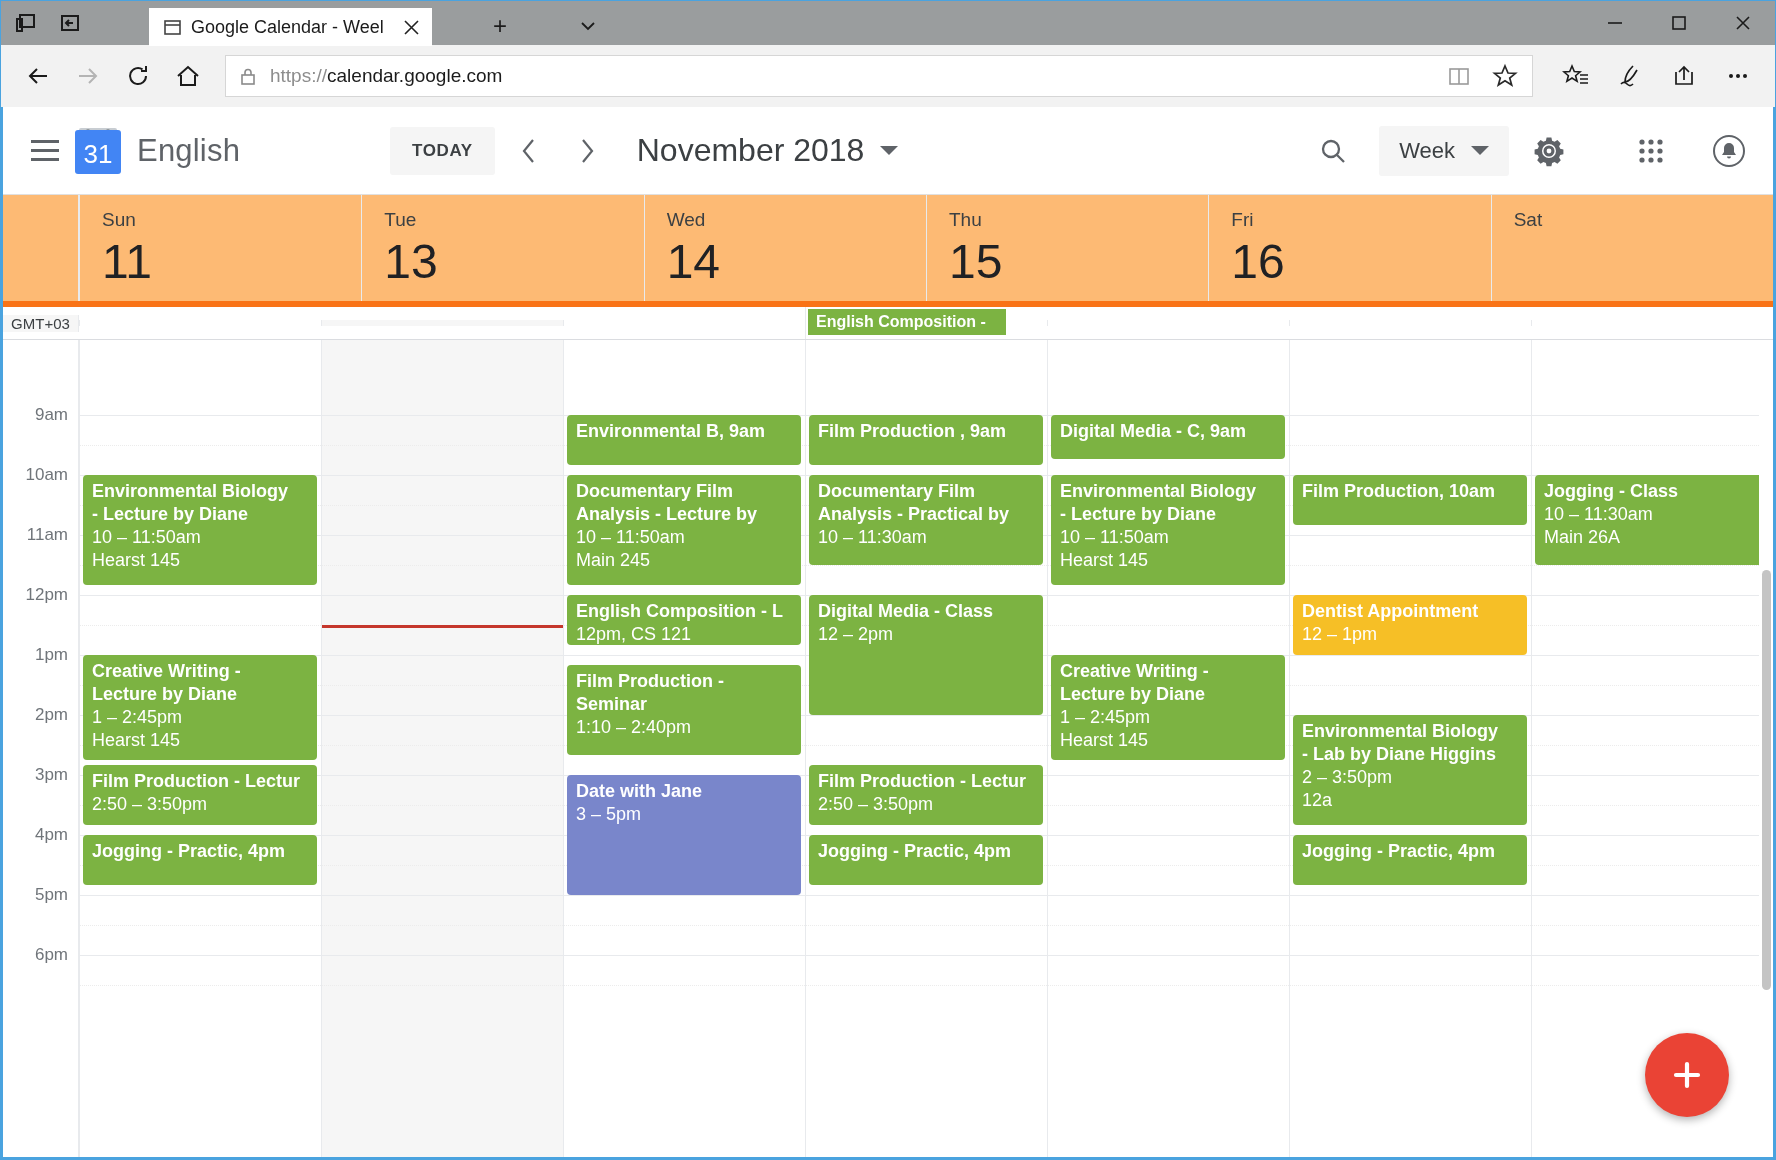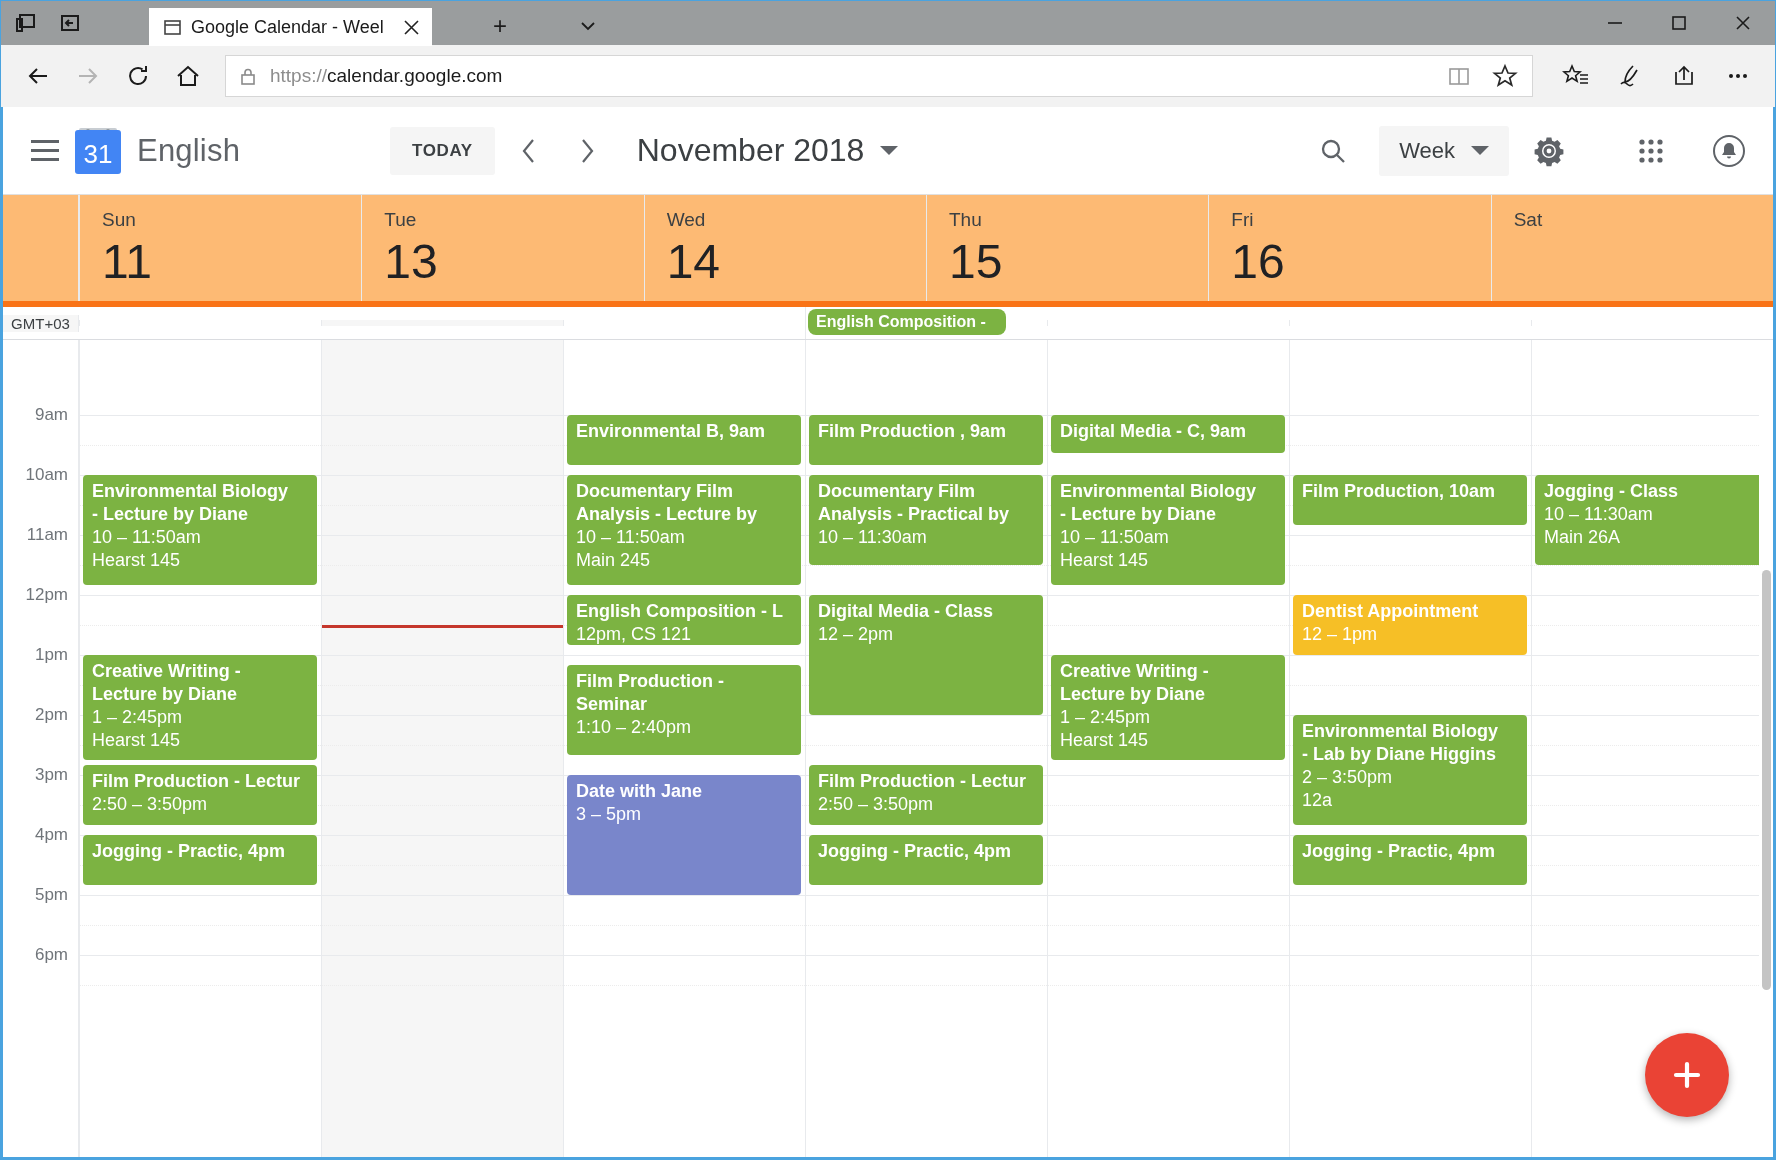--- a/index.html
+++ b/index.html
@@ -204,21 +204,21 @@
   .allday-gutter {
     width: 76px; flex:0 0 76px;
     border-right: 1px solid #e8eaed;
     font-size: 15px; color:#3c4043;
     display:flex; align-items:center; justify-content:center;
     background:#f6f6f6;
   }
   .allday-cell { flex:1 1 0; min-width:0; border-left:1px solid #e8eaed; position:relative; padding: 2px 2px 4px 2px;}
   .allday-cell.today { background:#f6f6f6; }
   .allday-ev {
-    background:#7cb342; color:#fff; border-radius: 8px;
+    background:#7cb342; color:#fff; border-radius: 0;
     font-size: 16px; font-weight: bold;
     padding: 4px 8px;
     white-space: nowrap; overflow: hidden;
     width: 198px;
   }
 
   .grid-scroll {
     flex: 1 1 auto; position: relative; overflow: hidden;
     background:#fff;
   }
@@ -721,21 +721,21 @@
             <div class="hour-line" style="top: 375px;"></div>
             <div class="half-line" style="top: 405px;"></div>
             <div class="hour-line" style="top: 435px;"></div>
             <div class="half-line" style="top: 465px;"></div>
             <div class="hour-line" style="top: 495px;"></div>
             <div class="half-line" style="top: 525px;"></div>
             <div class="hour-line" style="top: 555px;"></div>
             <div class="half-line" style="top: 585px;"></div>
             <div class="hour-line" style="top: 615px;"></div>
             <div class="half-line" style="top: 645px;"></div>
-            <div class="event short" style="top: 75px; height: 38px; background: rgb(124, 179, 66);">
+            <div class="event short" style="top: 75px; height: 44px; background: rgb(124, 179, 66);">
               <div class="line title">Digital Media - C, 9am</div>
             </div>
             <div class="event" style="top: 135px; height: 110px; background: rgb(124, 179, 66);">
               <div class="line title">Environmental Biology</div>
               <div class="line title">- Lecture by Diane</div>
               <div class="line meta">10 – 11:50am</div>
               <div class="line meta">Hearst 145</div>
             </div>
             <div class="event" style="top: 315px; height: 105px; background: rgb(124, 179, 66);">
               <div class="line title">Creative Writing -</div>

